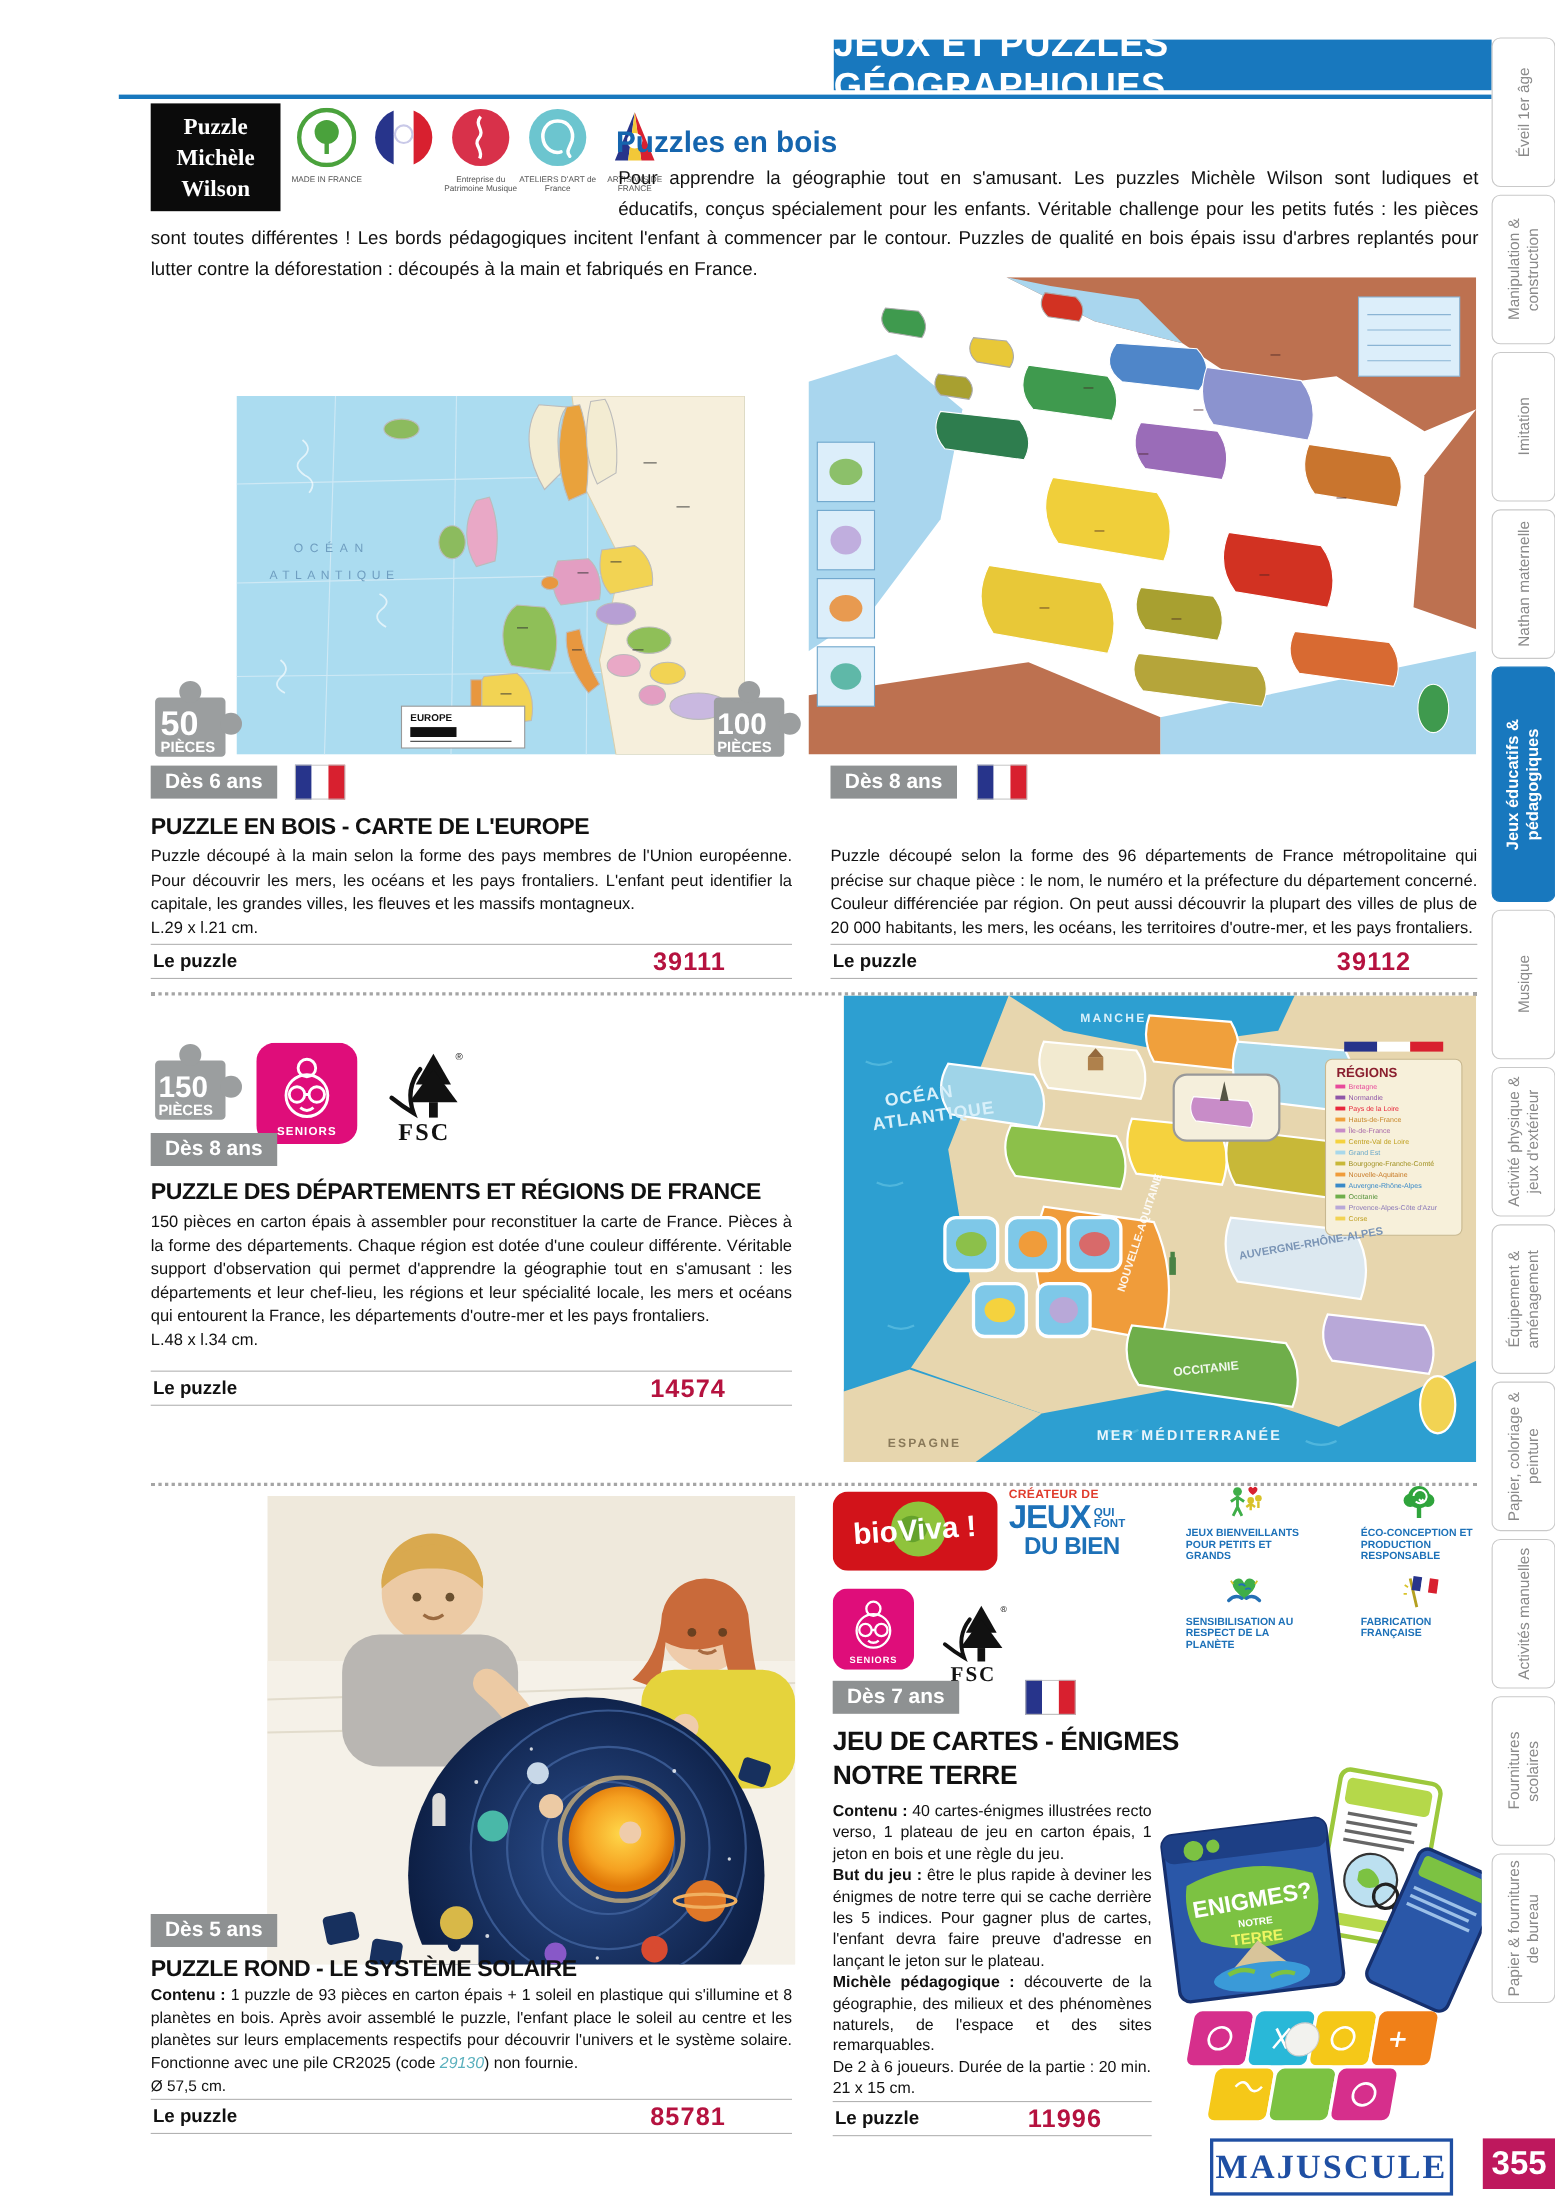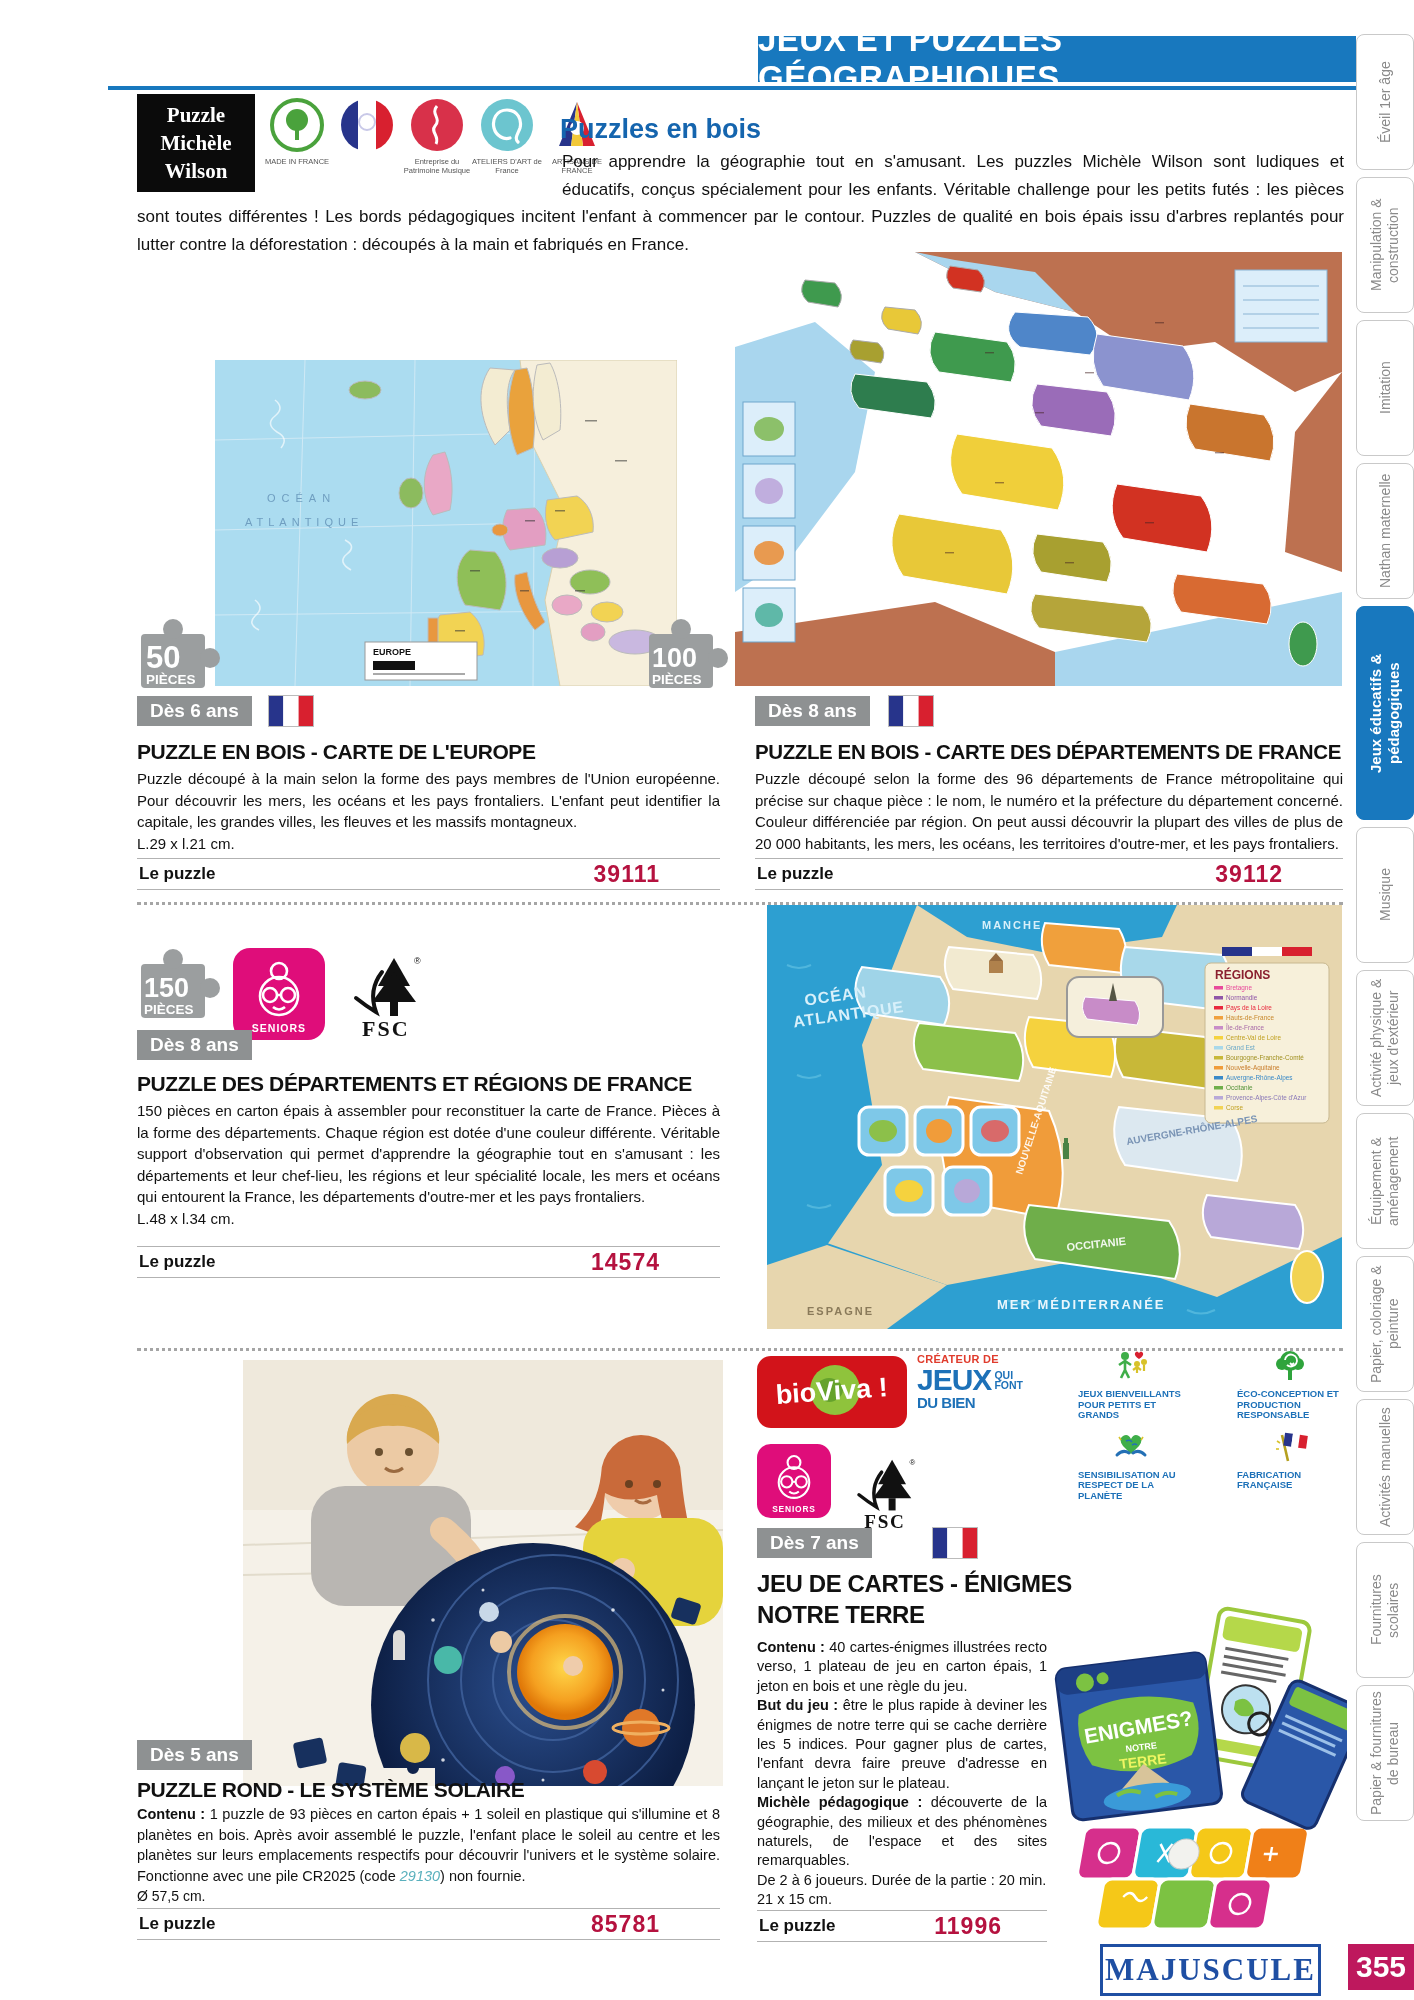--- a/index.html
+++ b/index.html
@@ -38,21 +38,21 @@
   
   .maj{border:3px solid #1f4fa3;color:#1f4fa3;font-family:"Liberation Serif",serif;font-weight:bold;
        font-size:31px;letter-spacing:2px;display:flex;align-items:center;justify-content:center;background:#fff;}
   .pagebox{background:#be185d;color:#fff;font-weight:bold;font-size:30px;
            display:flex;align-items:center;justify-content:center;}
   
   .tagline{color:#1d71b8;font-weight:bold;line-height:1;}
   .tagline .t1{color:#e03c2d;font-size:11px;letter-spacing:.3px;}
   .tagline .big{font-size:30px;letter-spacing:-1px;}
   .tagline .sm{font-size:10.5px;line-height:10px;}
-  .tagline .t3{font-size:15px;letter-spacing:-.5px;}
+  .tagline .t3{font-size:22px;letter-spacing:-.5px;margin-left:14px;}
   .valcell{display:flex;align-items:center;gap:5px;flex-direction:column;}
   .valtxt{color:#1d71b8;font-weight:bold;font-size:9.5px;line-height:10.5px;width:105px;}
   .p5desc{font-size:14.5px;line-height:19.4px;text-align:justify;}
   .p5title{font-weight:bold;font-size:24px;line-height:31px;letter-spacing:-.4px;}
 </style>
 </head>
 <body>
 
 <div id="page">
 
@@ -282,21 +282,20 @@
   <div class="abs agebadge" style="left:755px;top:696px;">Dès 8 ans</div>
   <div class="abs" style="left:888px;top:695px;">
     <svg width="46" height="32" viewBox="0 0 46 32">
       <rect x="0" y="0" width="15.3" height="32" fill="#27348b"></rect>
         <rect x="15.3" y="0" width="15.3" height="32" fill="#fff"></rect>
       <rect x="30.6" y="0" width="15.4" height="32" fill="#d8202f"></rect>
         <rect x="0.5" y="0.5" width="45" height="31" fill="none" stroke="#bbb"></rect>
     </svg>
   </div>
 
-  <div class="abs ptitle" style="left:755px;top:740px;font-size:20.5px;">PUZZLE EN BOIS - CARTE DES DÉPARTEMENTS DE FRANCE</div>
   <div class="abs pdesc" style="left:755px;top:768px;width:588px;">Puzzle découpé selon la forme des 96 départements de France métropolitaine qui précise sur chaque pièce : le nom, le numéro et la préfecture du département concerné. Couleur différenciée par région. On peut aussi découvrir la plupart des villes de plus de 20 000 habitants, les mers, les océans, les territoires d'outre-mer, et les pays frontaliers.</div>
   <div class="abs refrow" style="left:755px;top:858px;width:588px;">
     <span class="lbl">Le puzzle</span>
     <span class="num" style="right:60px;">39112</span>
   </div>
 
   <div class="abs dotted" style="left:137px;top:902px;width:1206px;"></div>
 
   <div class="abs" style="left:137px;top:938px;">
     <svg width="84" height="84" viewBox="0 0 84 84">

